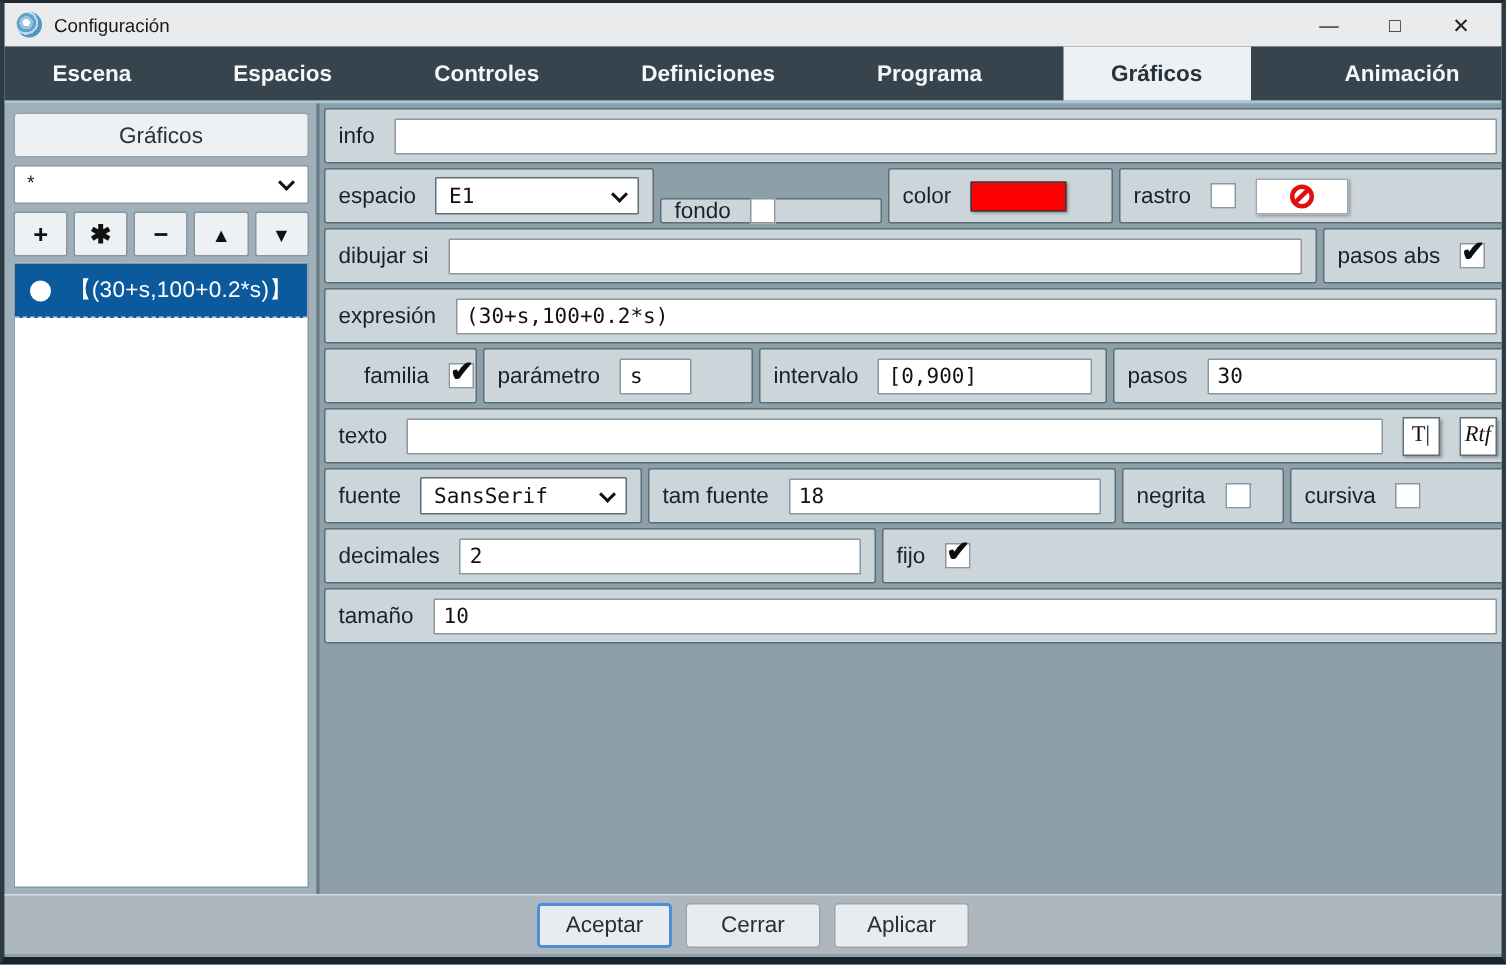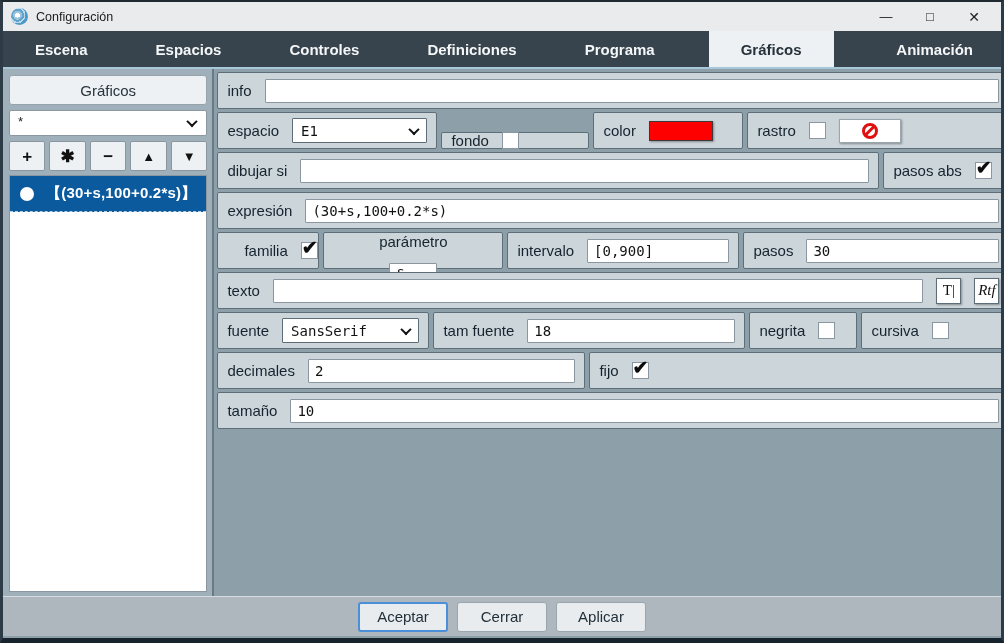--- a/index.html
+++ b/index.html
@@ -46,21 +46,21 @@
   .chev { width:8px; height:8px; border-right:2.5px solid #111; border-bottom:2.5px solid #111;
     transform:rotate(45deg) translate(-1px,-1px); margin-left:auto; flex:0 0 auto; }
   .lp-toolbar { display:flex; gap:4px; margin-bottom:4px; }
   .lp-toolbar button { flex:1; height:30px; background:#eef1f3; border:1px solid #8a97a0;
     border-radius:2px; font-size:17px; font-weight:700; color:#111; line-height:1; }
   .lp-toolbar button.small-glyph { font-size:13px; }
   .lp-list { flex:1; background:#ffffff; border:1px solid #8a97a0; overflow:hidden; }
   .list-item { height:36px; display:flex; align-items:center; gap:12px; padding:0 10px; }
   .list-item.selected { background:#0b5a9e; color:#ffffff; border-bottom:1px dashed #bcd2e2; }
   .bullet { width:14px; height:14px; border-radius:50%; background:#ffffff; flex:0 0 auto; }
-  .list-item .li-label { font-size:15px; font-weight:700; letter-spacing:.2px; }
+  .list-item .li-label { font-size:15px; font-weight:400; letter-spacing:.2px; }
 
   
   .row { display:flex; gap:4px; height:37px; flex:0 0 auto; }
   .group { background:#ccd5da; border:1px solid #5e6e79; border-radius:2px;
     display:flex; align-items:center; gap:13px; padding:0 9px; }
   .lbl { font-size:15px; color:#16232e; white-space:nowrap; }
   .field { height:24px; border:1px solid #8a97a0; border-radius:1px; background:#fff;
     font-family:"DejaVu Sans Mono", monospace; font-size:14px; color:#111; padding:0 6px; min-width:0; }
   .grow { flex:1; }
   .selectbox { height:25px; background:#fff; border:1px solid #5e6e79; border-radius:1px;
@@ -195,21 +195,21 @@
         </div>
       </div>
 
       <div class="row">
         <div class="group" style="width:102px;padding-left:26px;">
           <span class="lbl">familia</span>
           <span class="checkbox">
               <span class="check">✔</span>
             </span>
         </div>
-        <div class="group" style="width:180px;flex-direction:column;">
+        <div class="group" style="width:180px;">
           <span class="lbl">parámetro</span>
           <input class="field" style="width: 48px;" value="s">
         </div>
         <div class="group" style="width:232px;">
           <span class="lbl">intervalo</span>
           <input class="field grow" value="[0,900]" style="">
         </div>
         <div class="group grow">
           <span class="lbl">pasos</span>
           <input class="field grow" value="30" style="">

